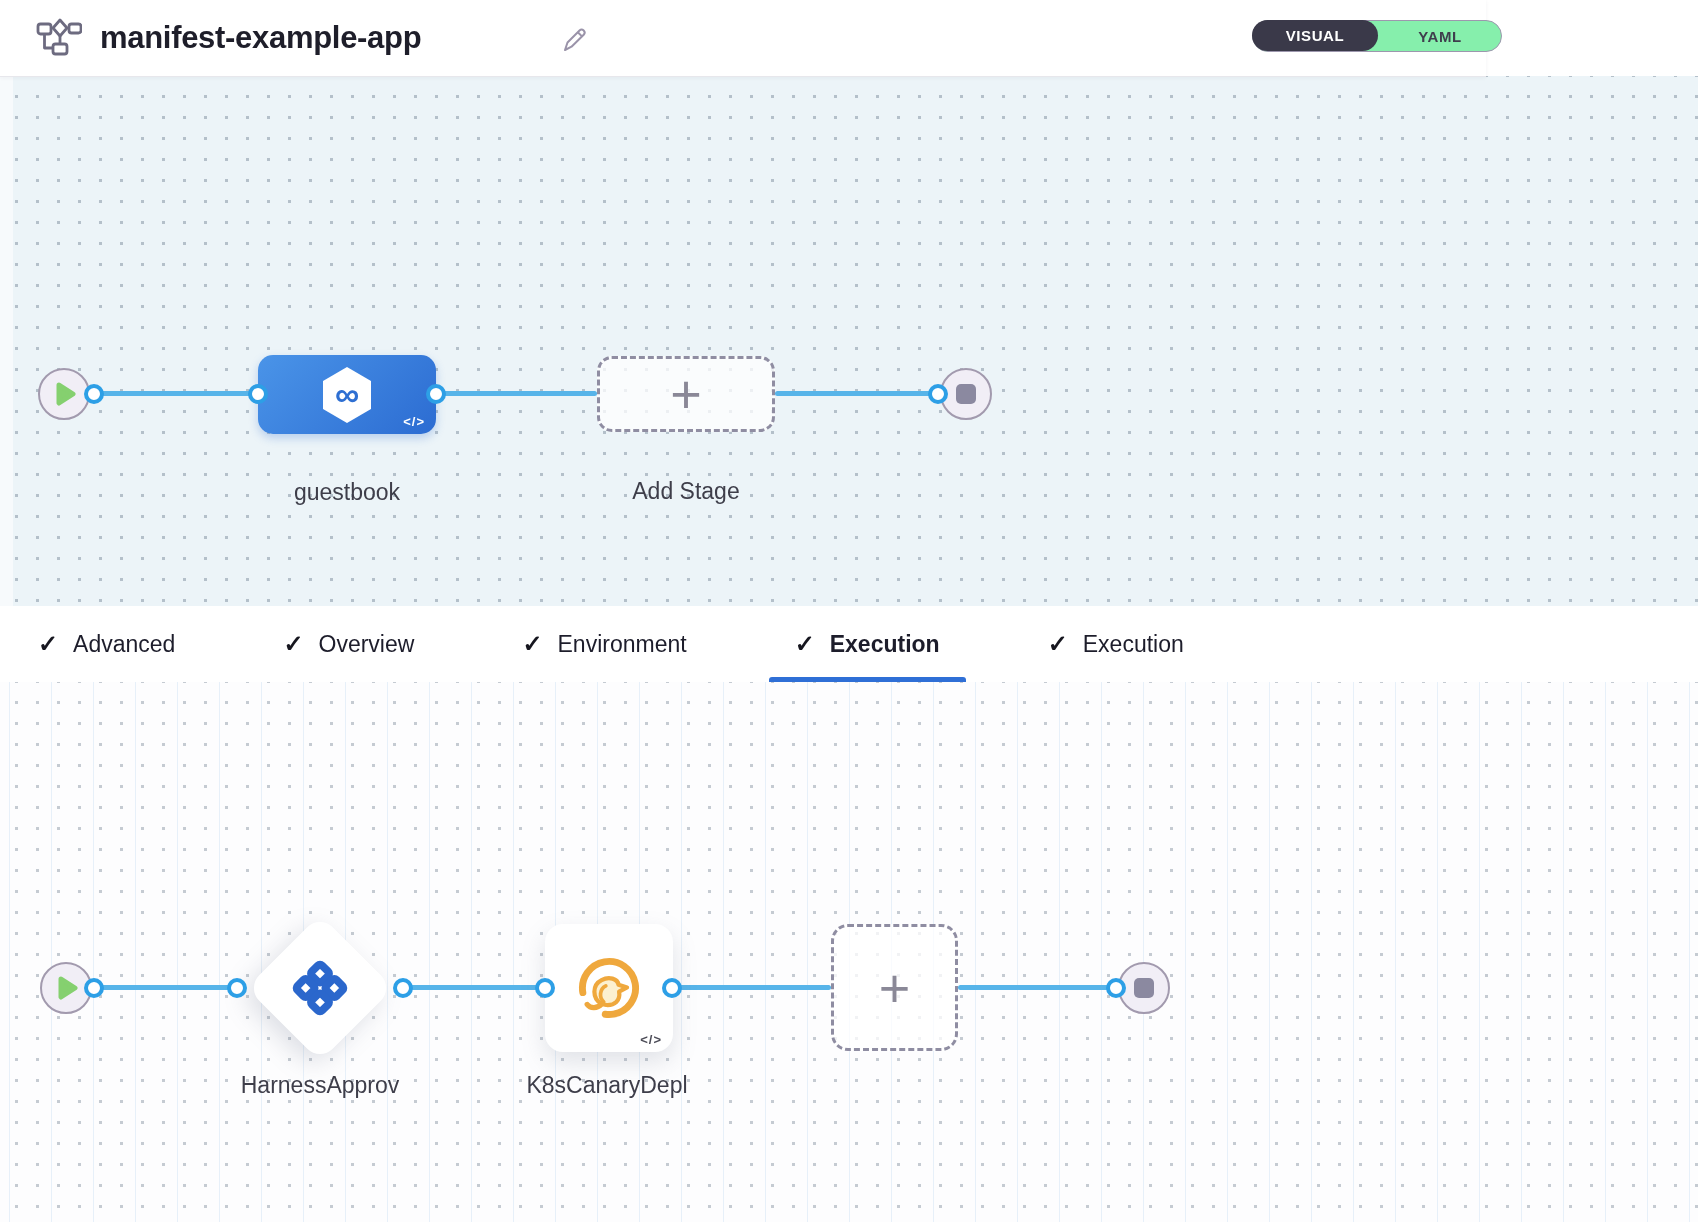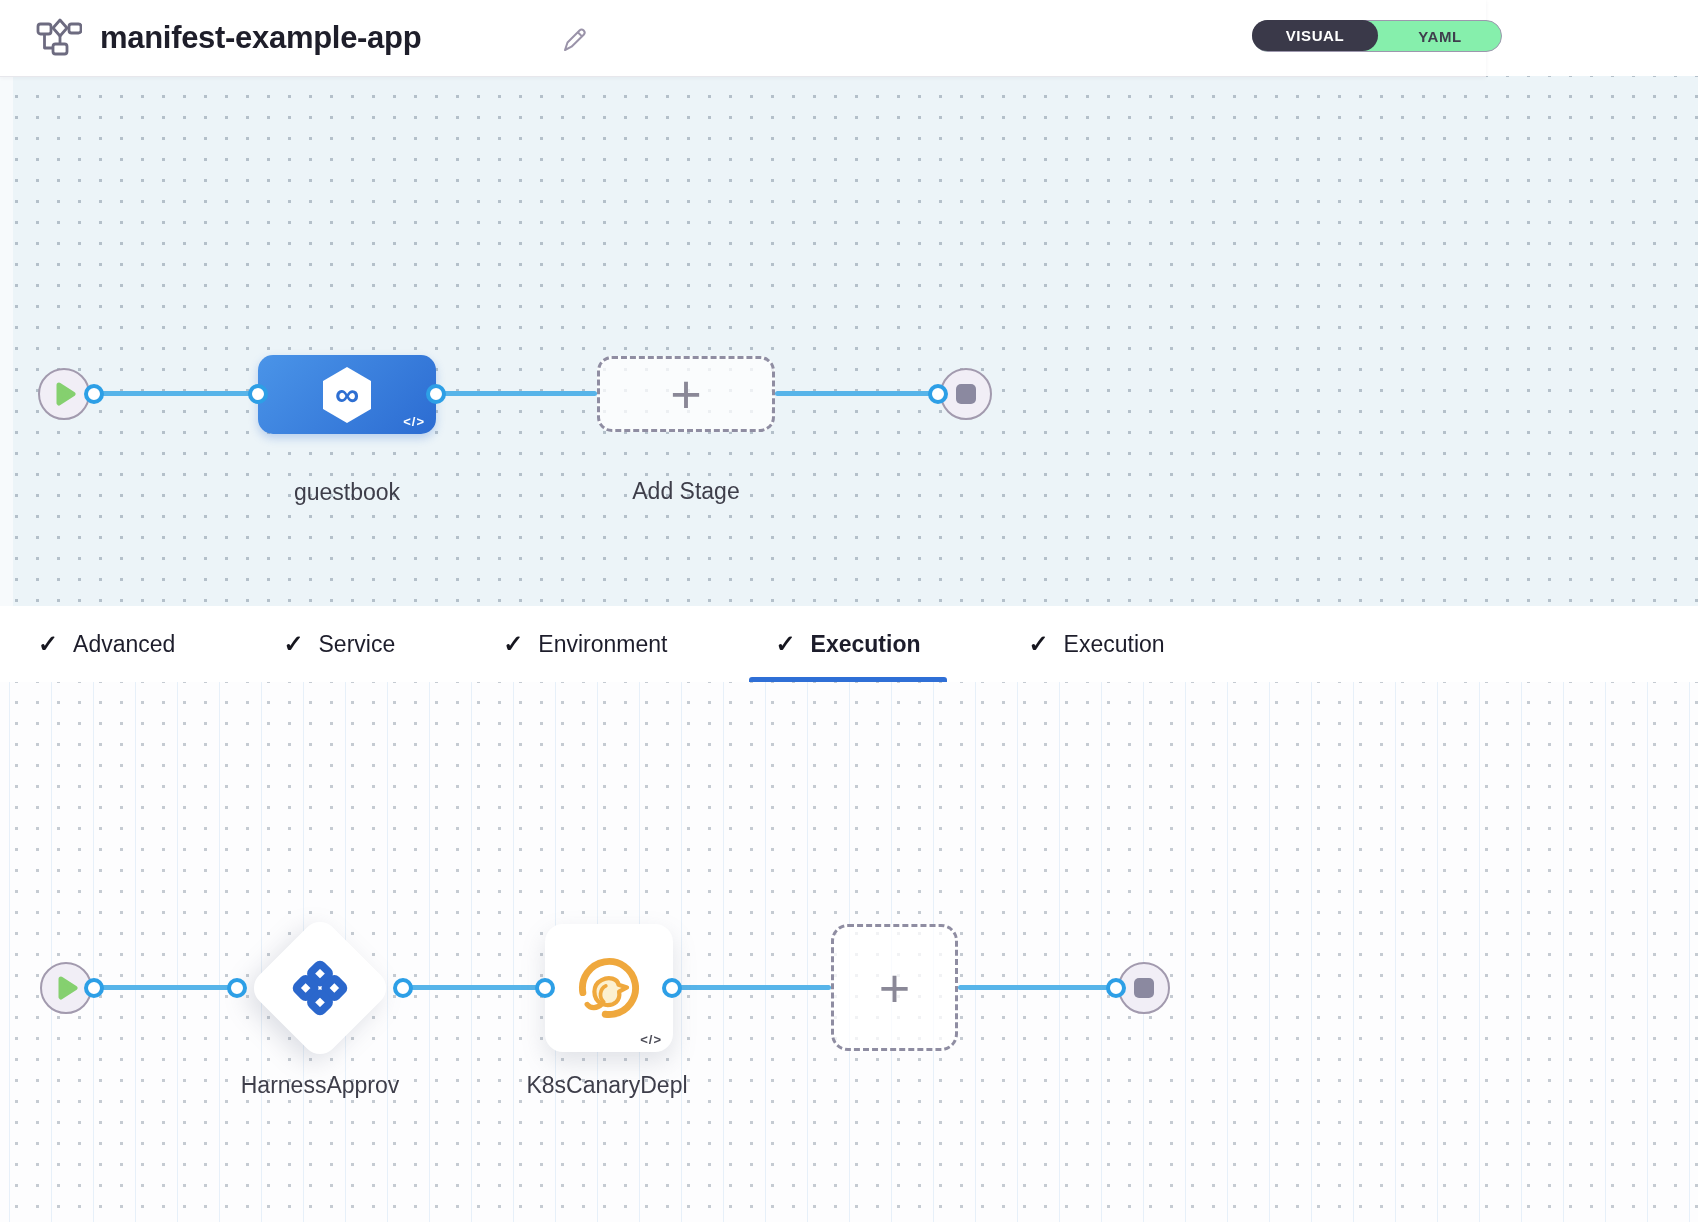--- a/index.html
+++ b/index.html
@@ -117,21 +117,21 @@
   </div>
   <div class="nodelabel" style="left:576px;top:471px">Add Stage</div>
 
   <div class="tabbar">
     <div class="tab">
       <span class="chk">✓</span>
       <span>Advanced</span>
     </div>
     <div class="tab">
       <span class="chk">✓</span>
-      <span>Service</span>
+      <span>Overview</span>
     </div>
     <div class="tab">
       <span class="chk">✓</span>
       <span>Environment</span>
     </div>
     <div class="tab active">
       <span class="chk">✓</span>
       <span>Execution</span>
     </div>
     <div class="tab">

